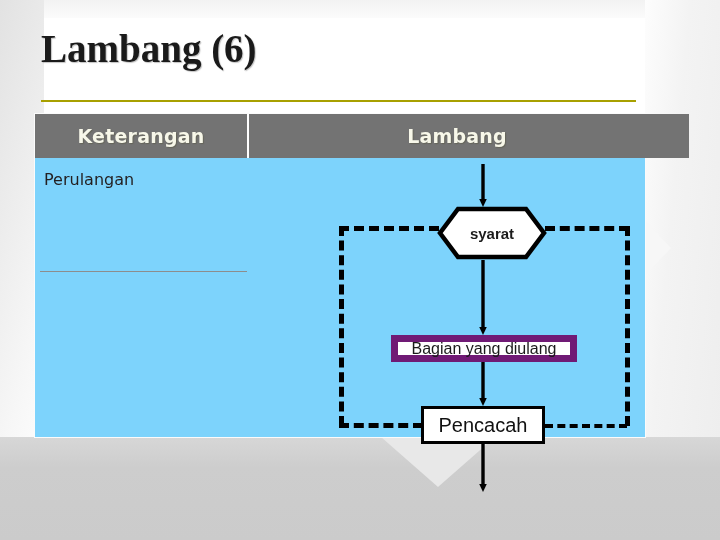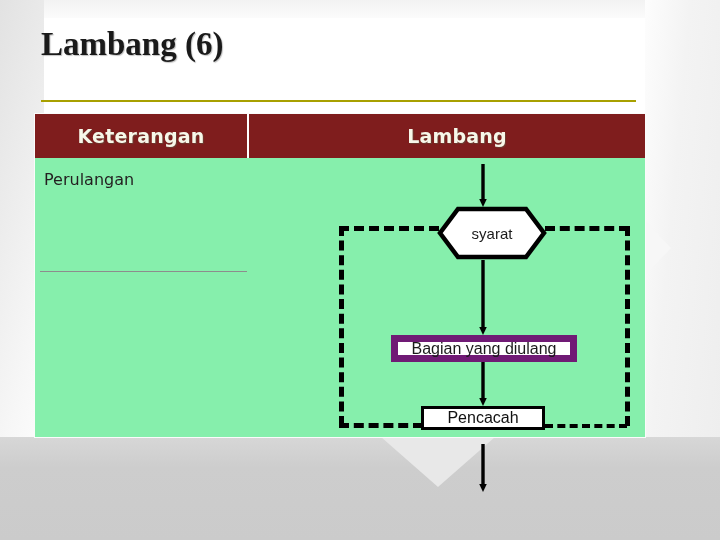--- a/index.html
+++ b/index.html
@@ -66,21 +66,21 @@
     border-right: 57px solid transparent;
     border-top: 50px solid #e8e8e8;
   }
 
   
   .title {
     position: absolute;
     left: 41px; top: 26px;
     font-family: "Liberation Serif", serif;
     font-weight: bold;
-    font-size: 33px;
+    font-size: 39px;
     color: #1a1a1a;
     letter-spacing: 0px;
     text-shadow: 1px 1px 1px rgba(120,120,120,0.45);
     white-space: nowrap;
   }
 
   .title-rule {
     position: absolute;
     left: 41px; top: 100px;
     width: 595px; height: 0;
@@ -92,21 +92,22 @@
     position: absolute;
     left: 35px; top: 114px;
     width: 610px; height: 323px;
     background: #ffffff;
     box-shadow: 0 0 0 1px #fbfbfb;
   }
   .thead {
     position: absolute;
     left: 0; top: 0;
     width: 610px; height: 44px;
-    background: #7f1d1d;
+    background: #737373;
+    padding-left: 44px;
   }
   .th {
     position: absolute;
     top: 0;
     height: 44px;
     line-height: 44px;
     text-align: center;
     color: #f7f7e9;
     font-family: "DejaVu Sans", sans-serif;
     font-weight: bold;
@@ -120,21 +121,21 @@
     position: absolute;
     left: 212px; top: 0;
     width: 2px; height: 44px;
     background: #ffffff;
   }
 
   .tbody {
     position: absolute;
     left: 0; top: 44px;
     width: 610px; height: 279px;
-    background: #86efac;
+    background: #7dd3fc;
   }
 
   .cell-keterangan {
     position: absolute;
     left: 9px; top: 12px;
     width: 200px;
     font-family: "DejaVu Sans", sans-serif;
     font-size: 16px;
     color: #231f20;
   }
@@ -149,21 +150,21 @@
   .flow {
     position: absolute;
     left: 214px; top: 0;
     width: 396px; height: 279px;
   }
 
   
   .hex-wrap {
     position: absolute;
     left: 188px; top: 48px;
-    width: 110px; height: 54px;
+    width: 110px; height: 54px; font-weight: bold;
   }
   .hex-svg { display: block; }
   .hex-label {
     position: absolute;
     left: 0; top: 0;
     width: 110px; height: 54px;
     display: flex;
     align-items: center;
     justify-content: center;
     font-family: "Liberation Sans", sans-serif;
@@ -184,28 +185,28 @@
     font-family: "Liberation Sans", sans-serif;
     font-size: 16px;
     color: #1b1b1b;
     box-sizing: border-box;
   }
 
   
   .box-pencacah {
     position: absolute;
     left: 172px; top: 248px;
-    width: 124px; height: 24px;
+    width: 124px; height: 38px;
     border: 3px solid #000000;
     background: #ffffff;
     display: flex;
     align-items: center;
     justify-content: center;
     font-family: "Liberation Sans", sans-serif;
-    font-size: 16px;
+    font-size: 20px;
     color: #111111;
     box-sizing: border-box;
   }
 
   
   .flow-svg {
     position: absolute;
     left: 0; top: 0;
     width: 396px; height: 279px;
     overflow: visible;

